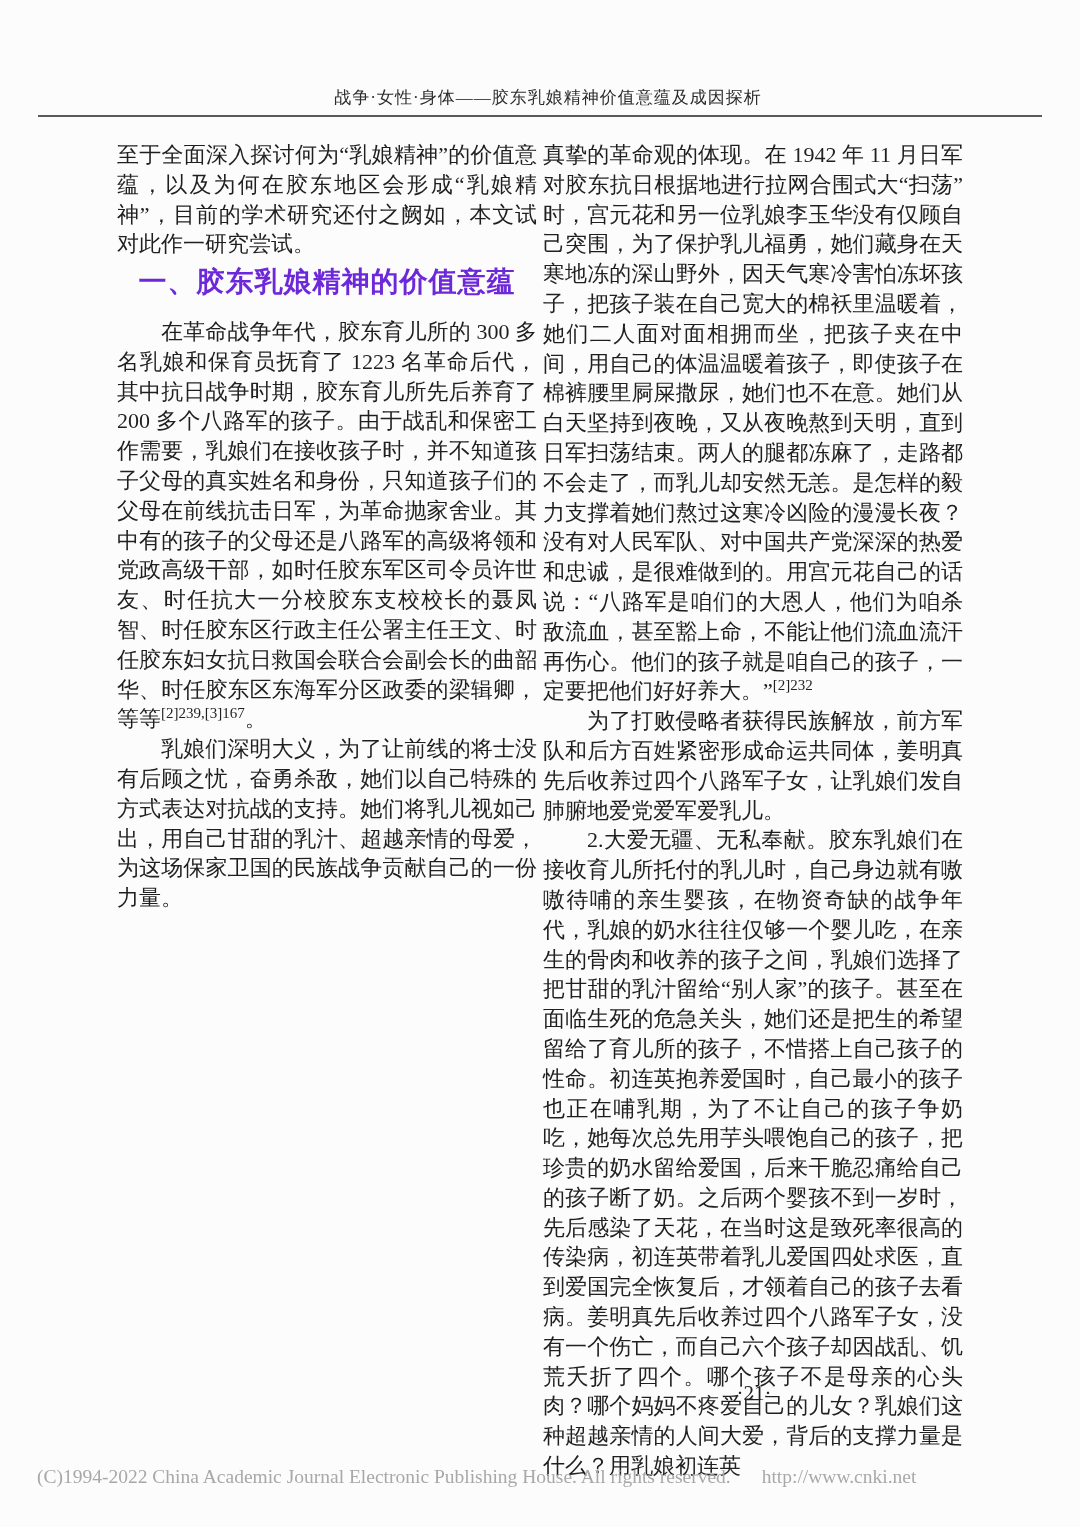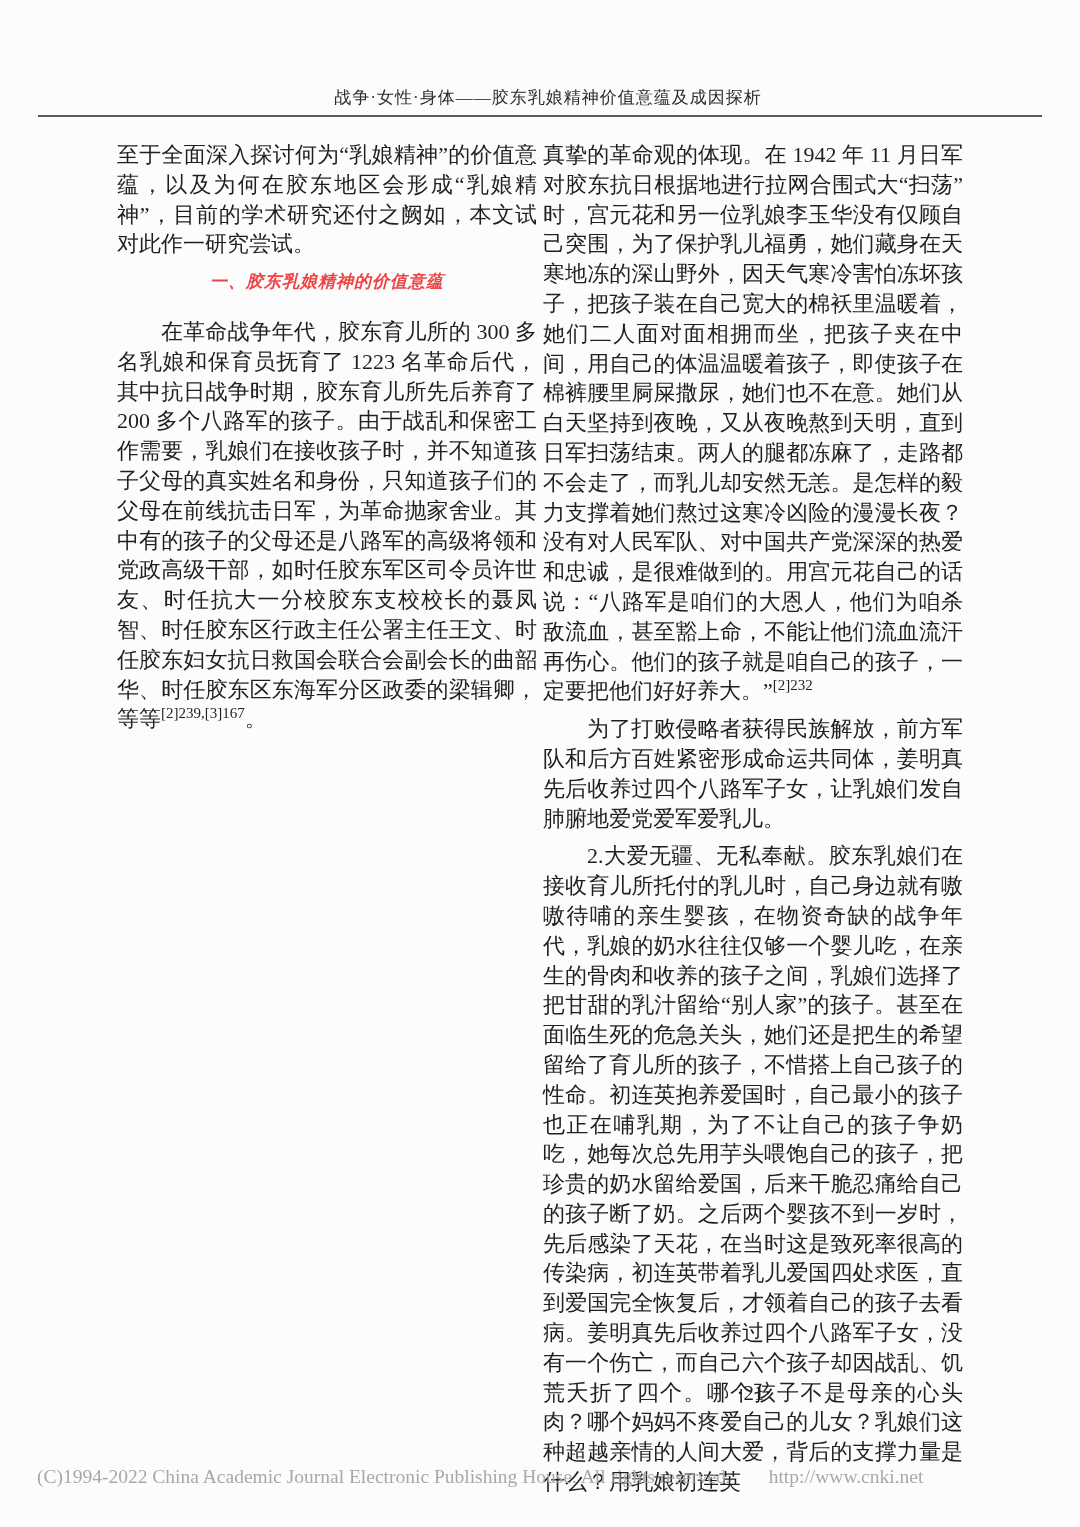--- a/index.html
+++ b/index.html
@@ -26,53 +26,54 @@
     position:absolute; top:140px; left:117px; width:858px;
     display:flex; gap:6px;
   }
   .col {
     width:420px;
     font-size:22px; line-height:29.8px;
     text-align:justify;
     text-justify:inter-ideograph;
   }
   p.para { margin:0; padding:0; }
-  p.indent { text-indent:2em;margin-top:8px; }
+  p.indent { text-indent:2em; }
   .sec-heading {
     font-family:"Liberation Sans","DejaVu Sans",sans-serif;
-    font-size:17px; font-weight:bold; color:#ef4444;
+    font-size:28px; font-weight:bold; color:#6d28d9;
     text-align:center; letter-spacing:1px;
-    margin:8px 0 20px 0; text-indent:0;font-style:italic;
+    margin:8px 0 20px 0; text-indent:0;
   }
   sup.cite {
     font-size:15px; line-height:0; letter-spacing:0;
     vertical-align:super;
   }
   .page-number {
     position:absolute; top:1381px; left:555px; width:398px;
     text-align:center; font-size:21px; color:#1f1f1f;
   }
   .footer {
     position:absolute; top:1466px; left:37px; width:1006px;
     color:#a8a8a8; font-size:19.5px; white-space:nowrap;
   }
-  .footer .url { margin-left:33px; }
+  .footer .url { margin-left:26px; }
 </style>
 </head>
 <body>
 
 <div class="running-head">战争·女性·身体——胶东乳娘精神价值意蕴及成因探析</div>
 
 <div class="head-rule"></div>
 
 <div class="columns">
   <div class="col" id="col-left">
       <p class="para"><span>至于全面深入探讨何为“乳娘精神”的价值意蕴，以及为何在胶东地区会形成“乳娘精神”，目前的学术研究还付之阙如，本文试对此作一研究尝试。</span></p>
       <h2 class="sec-heading">一、胶东乳娘精神的价值意蕴</h2>
       <p class="para indent"><span>在革命战争年代，胶东育儿所的 300 多名乳娘和保育员抚育了 1223 名革命后代，其中抗日战争时期，胶东育儿所先后养育了 200 多个八路军的孩子。由于战乱和保密工作需要，乳娘们在接收孩子时，并不知道孩子父母的真实姓名和身份，只知道孩子们的父母在前线抗击日军，为革命抛家舍业。其中有的孩子的父母还是八路军的高级将领和党政高级干部，如时任胶东军区司令员许世友、时任抗大一分校胶东支校校长的聂凤智、时任胶东区行政主任公署主任王文、时任胶东妇女抗日救国会联合会副会长的曲韶华、时任胶东区东海军分区政委的梁辑卿，等等</span><sup class="cite">[2]239,[3]167</sup><span>。</span></p>
+      <p class="para indent"><span>乳娘们深明大义，为了让前线的将士没有后顾之忧，奋勇杀敌，她们以自己特殊的方式表达对抗战的支持。她们将乳儿视如己出，用自己甘甜的乳汁、超越亲情的母爱，为这场保家卫国的民族战争贡献自己的一份力量。</span></p>
     </div>
   <div class="col" id="col-right">
       <p class="para"><span>真挚的革命观的体现。在 1942 年 11 月日军对胶东抗日根据地进行拉网合围式大“扫荡”时，宫元花和另一位乳娘李玉华没有仅顾自己突围，为了保护乳儿福勇，她们藏身在天寒地冻的深山野外，因天气寒冷害怕冻坏孩子，把孩子装在自己宽大的棉袄里温暖着，她们二人面对面相拥而坐，把孩子夹在中间，用自己的体温温暖着孩子，即使孩子在棉裤腰里屙屎撒尿，她们也不在意。她们从白天坚持到夜晚，又从夜晚熬到天明，直到日军扫荡结束。两人的腿都冻麻了，走路都不会走了，而乳儿却安然无恙。是怎样的毅力支撑着她们熬过这寒冷凶险的漫漫长夜？没有对人民军队、对中国共产党深深的热爱和忠诚，是很难做到的。用宫元花自己的话说：“八路军是咱们的大恩人，他们为咱杀敌流血，甚至豁上命，不能让他们流血流汗再伤心。他们的孩子就是咱自己的孩子，一定要把他们好好养大。”</span><sup class="cite">[2]232</sup></p>
       <p class="para indent"><span>为了打败侵略者获得民族解放，前方军队和后方百姓紧密形成命运共同体，姜明真先后收养过四个八路军子女，让乳娘们发自肺腑地爱党爱军爱乳儿。</span></p>
       <p class="para indent"><span>2.大爱无疆、无私奉献。胶东乳娘们在接收育儿所托付的乳儿时，自己身边就有嗷嗷待哺的亲生婴孩，在物资奇缺的战争年代，乳娘的奶水往往仅够一个婴儿吃，在亲生的骨肉和收养的孩子之间，乳娘们选择了把甘甜的乳汁留给“别人家”的孩子。甚至在面临生死的危急关头，她们还是把生的希望留给了育儿所的孩子，不惜搭上自己孩子的性命。初连英抱养爱国时，自己最小的孩子也正在哺乳期，为了不让自己的孩子争奶吃，她每次总先用芋头喂饱自己的孩子，把珍贵的奶水留给爱国，后来干脆忍痛给自己的孩子断了奶。之后两个婴孩不到一岁时，先后感染了天花，在当时这是致死率很高的传染病，初连英带着乳儿爱国四处求医，直到爱国完全恢复后，才领着自己的孩子去看病。姜明真先后收养过四个八路军子女，没有一个伤亡，而自己六个孩子却因战乱、饥荒夭折了四个。哪个孩子不是母亲的心头肉？哪个妈妈不疼爱自己的儿女？乳娘们这种超越亲情的人间大爱，背后的支撑力量是什么？用乳娘初连英</span></p>
     </div>
 </div>
 
 <div class="page-number">·21·</div>
 

